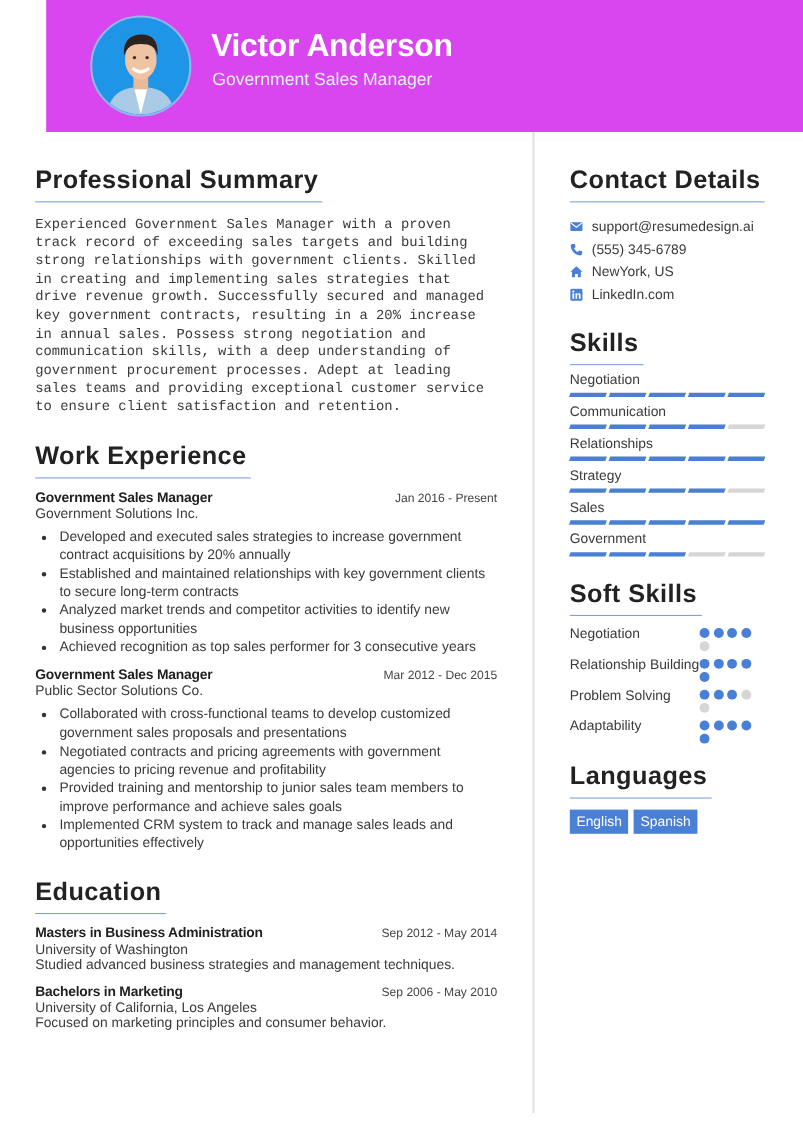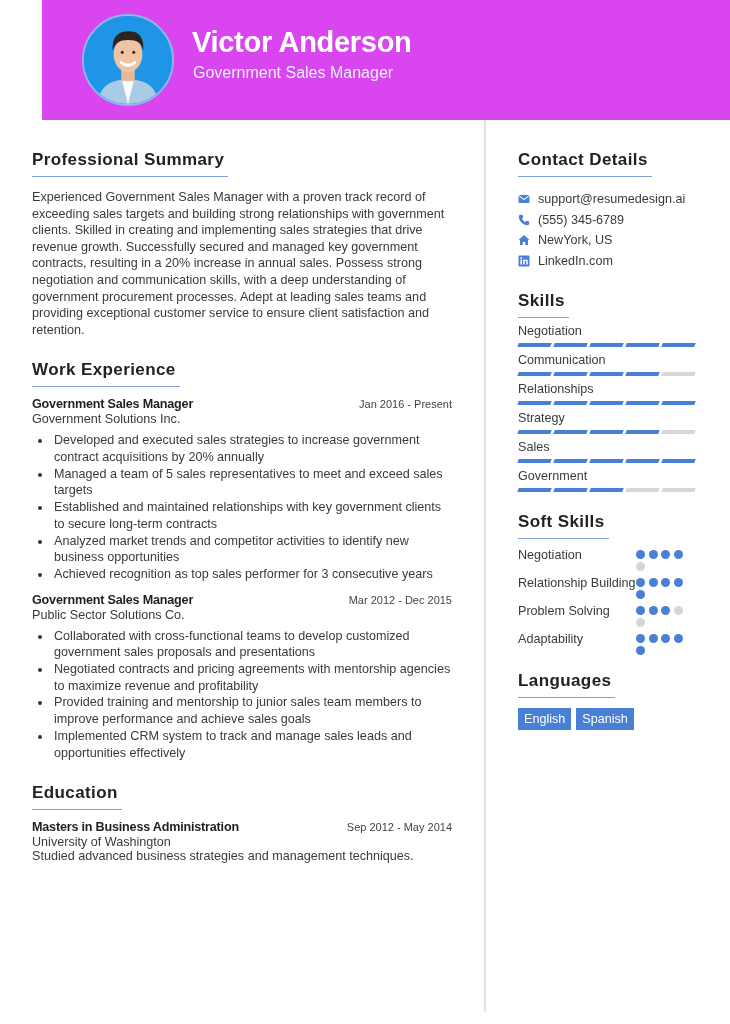--- a/index.html
+++ b/index.html
@@ -12,22 +12,22 @@
             border: 2px solid #8fb6ee; overflow: hidden; }
   .avatar svg { width: 100%; height: 100%; display: block; }
   .name { position: absolute; left: 150px; top: 26px; font-size: 29px; font-weight: bold; color: #ffffff; letter-spacing: -0.3px; }
   .jobtitle { position: absolute; left: 151px; top: 64px; font-size: 16px; color: #e8f0ff; }
 
   .divider { position: absolute; left: 484px; top: 120px; width: 2px; height: 892px; background: #e3e3e3; }
 
   .left { position: absolute; left: 32px; top: 150px; width: 420px; }
   .right { position: absolute; left: 518px; top: 150px; width: 190px; }
 
-  .sec-title { display: inline-block; font-size: 17px; font-weight: bold; color: #222; letter-spacing: 0.4px; padding-bottom: 6px; border-bottom: 1.5px solid #7ea2d8; padding-right: 4px; }
-  .summary { margin-top: 12px; font-size: 12.6px; line-height: 16.6px; color: #3a3a3a; }
+  .sec-title { display: inline-block; font-size: 23px; font-weight: bold; color: #222; letter-spacing: 0.4px; padding-bottom: 6px; border-bottom: 1.5px solid #7ea2d8; padding-right: 4px; }
+  .summary { margin-top: 12px; font-size: 12.6px; line-height: 16.6px; color: #3a3a3a; font-family: Liberation Mono, monospace; }
 
   .sec { margin-top: 22px; }
   .job-head { display: flex; justify-content: space-between; align-items: baseline; margin-top: 10px; }
   .job-title { font-size: 12.6px; font-weight: bold; color: #1f1f1f; letter-spacing: -0.2px; }
   .job-date { font-size: 11px; color: #444; }
   .job-company { font-size: 12.6px; color: #3a3a3a; margin-top: 1px; }
   ul.bullets { list-style: none; margin-top: 6px; padding-left: 22px; }
   ul.bullets li { position: relative; font-size: 12.6px; line-height: 16.7px; color: #3a3a3a; }
   ul.bullets li::before { content: ""; position: absolute; left: -16px; top: 7px; width: 4px; height: 4px; border-radius: 50%; background: #333; }
 
@@ -86,54 +86,61 @@
     <div class="sec-title">Work Experience</div>
 
     <div>
       <div class="job-head">
         <span class="job-title">Government Sales Manager</span>
         <span class="job-date">Jan 2016 - Present</span>
       </div>
       <div class="job-company">Government Solutions Inc.</div>
       <ul class="bullets">
         <li>Developed and executed sales strategies to increase government contract acquisitions by 20% annually</li>
-        <li>Managed a team of 5 sales representatives to meet and exceed sales targets</li>
         <li>Established and maintained relationships with key government clients to secure long-term contracts</li>
         <li>Analyzed market trends and competitor activities to identify new business opportunities</li>
         <li>Achieved recognition as top sales performer for 3 consecutive years</li>
       </ul>
     </div>
 
     <div>
       <div class="job-head">
         <span class="job-title">Government Sales Manager</span>
         <span class="job-date">Mar 2012 - Dec 2015</span>
       </div>
       <div class="job-company">Public Sector Solutions Co.</div>
       <ul class="bullets">
         <li>Collaborated with cross-functional teams to develop customized government sales proposals and presentations</li>
-        <li>Negotiated contracts and pricing agreements with mentorship agencies to maximize revenue and profitability</li>
+        <li>Negotiated contracts and pricing agreements with government agencies to pricing revenue and profitability</li>
         <li>Provided training and mentorship to junior sales team members to improve performance and achieve sales goals</li>
         <li>Implemented CRM system to track and manage sales leads and opportunities effectively</li>
       </ul>
     </div>
   </section>
 
   <section class="sec">
     <div class="sec-title">Education</div>
 
     <div>
       <div class="job-head">
         <span class="job-title">Masters in Business Administration</span>
         <span class="job-date">Sep 2012 - May 2014</span>
       </div>
       <div class="job-company">University of Washington</div>
       <div class="edu-desc">Studied advanced business strategies and management techniques.</div>
     </div>
 
+    <div>
+      <div class="job-head">
+        <span class="job-title">Bachelors in Marketing</span>
+        <span class="job-date">Sep 2006 - May 2010</span>
+      </div>
+      <div class="job-company">University of California, Los Angeles</div>
+      <div class="edu-desc">Focused on marketing principles and consumer behavior.</div>
+    </div>
   </section>
 </div>
 
 <div class="right">
   <section>
     <div class="sec-title">Contact Details</div>
     <div class="contact-list">
       <div class="contact-item">
         <span class="ic">
           <svg viewBox="0 0 12 12">

